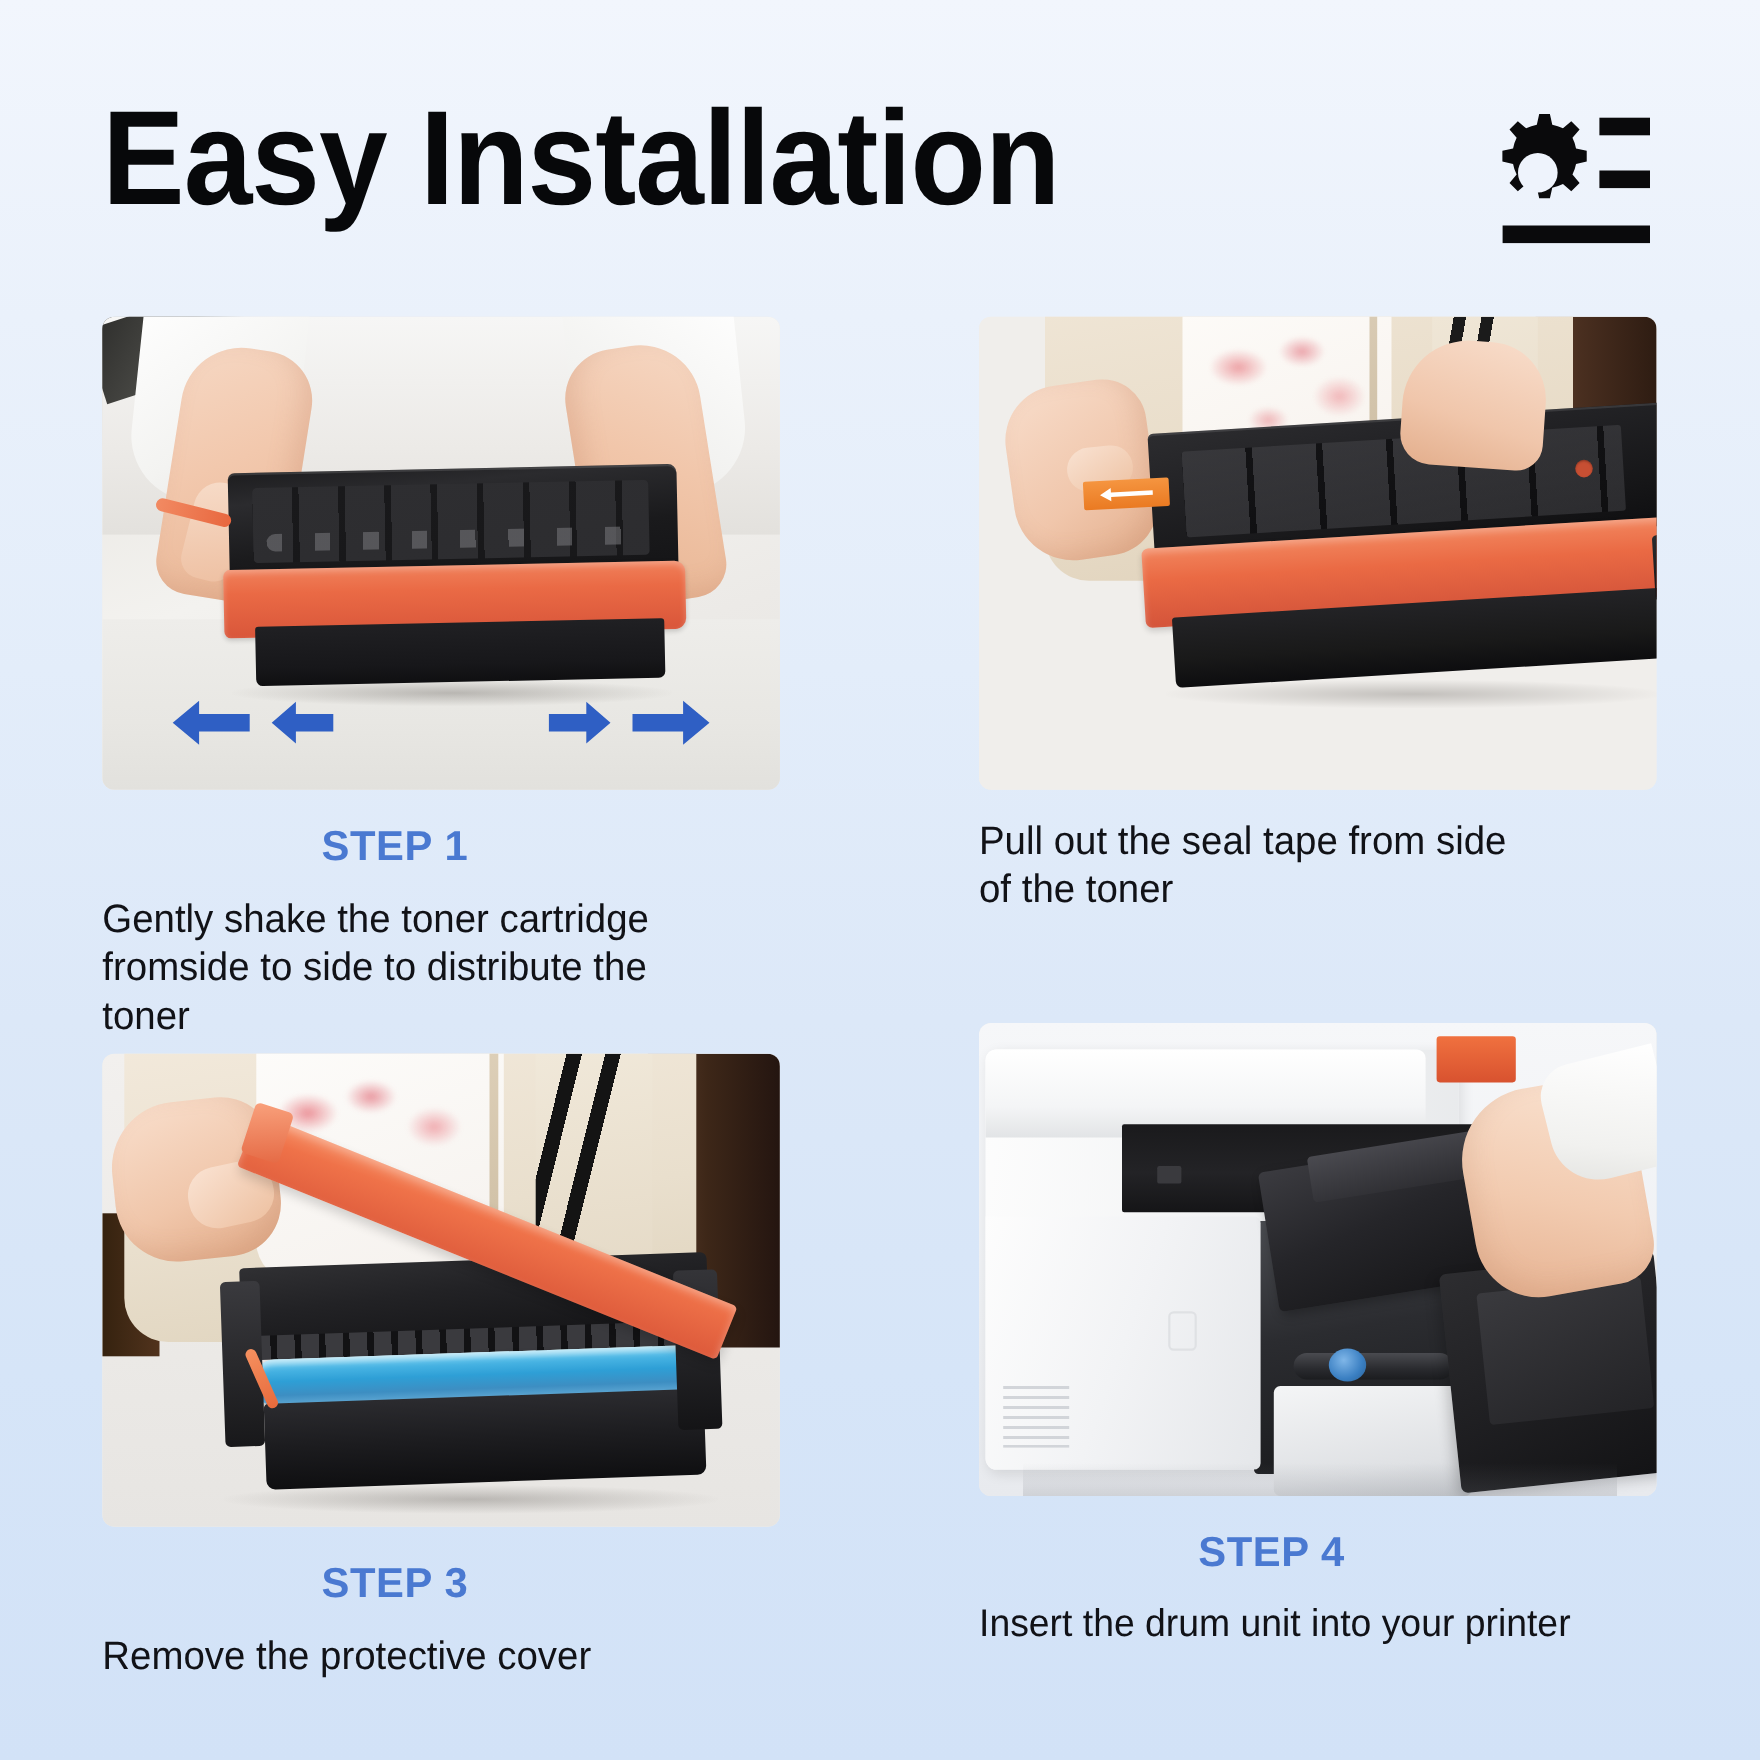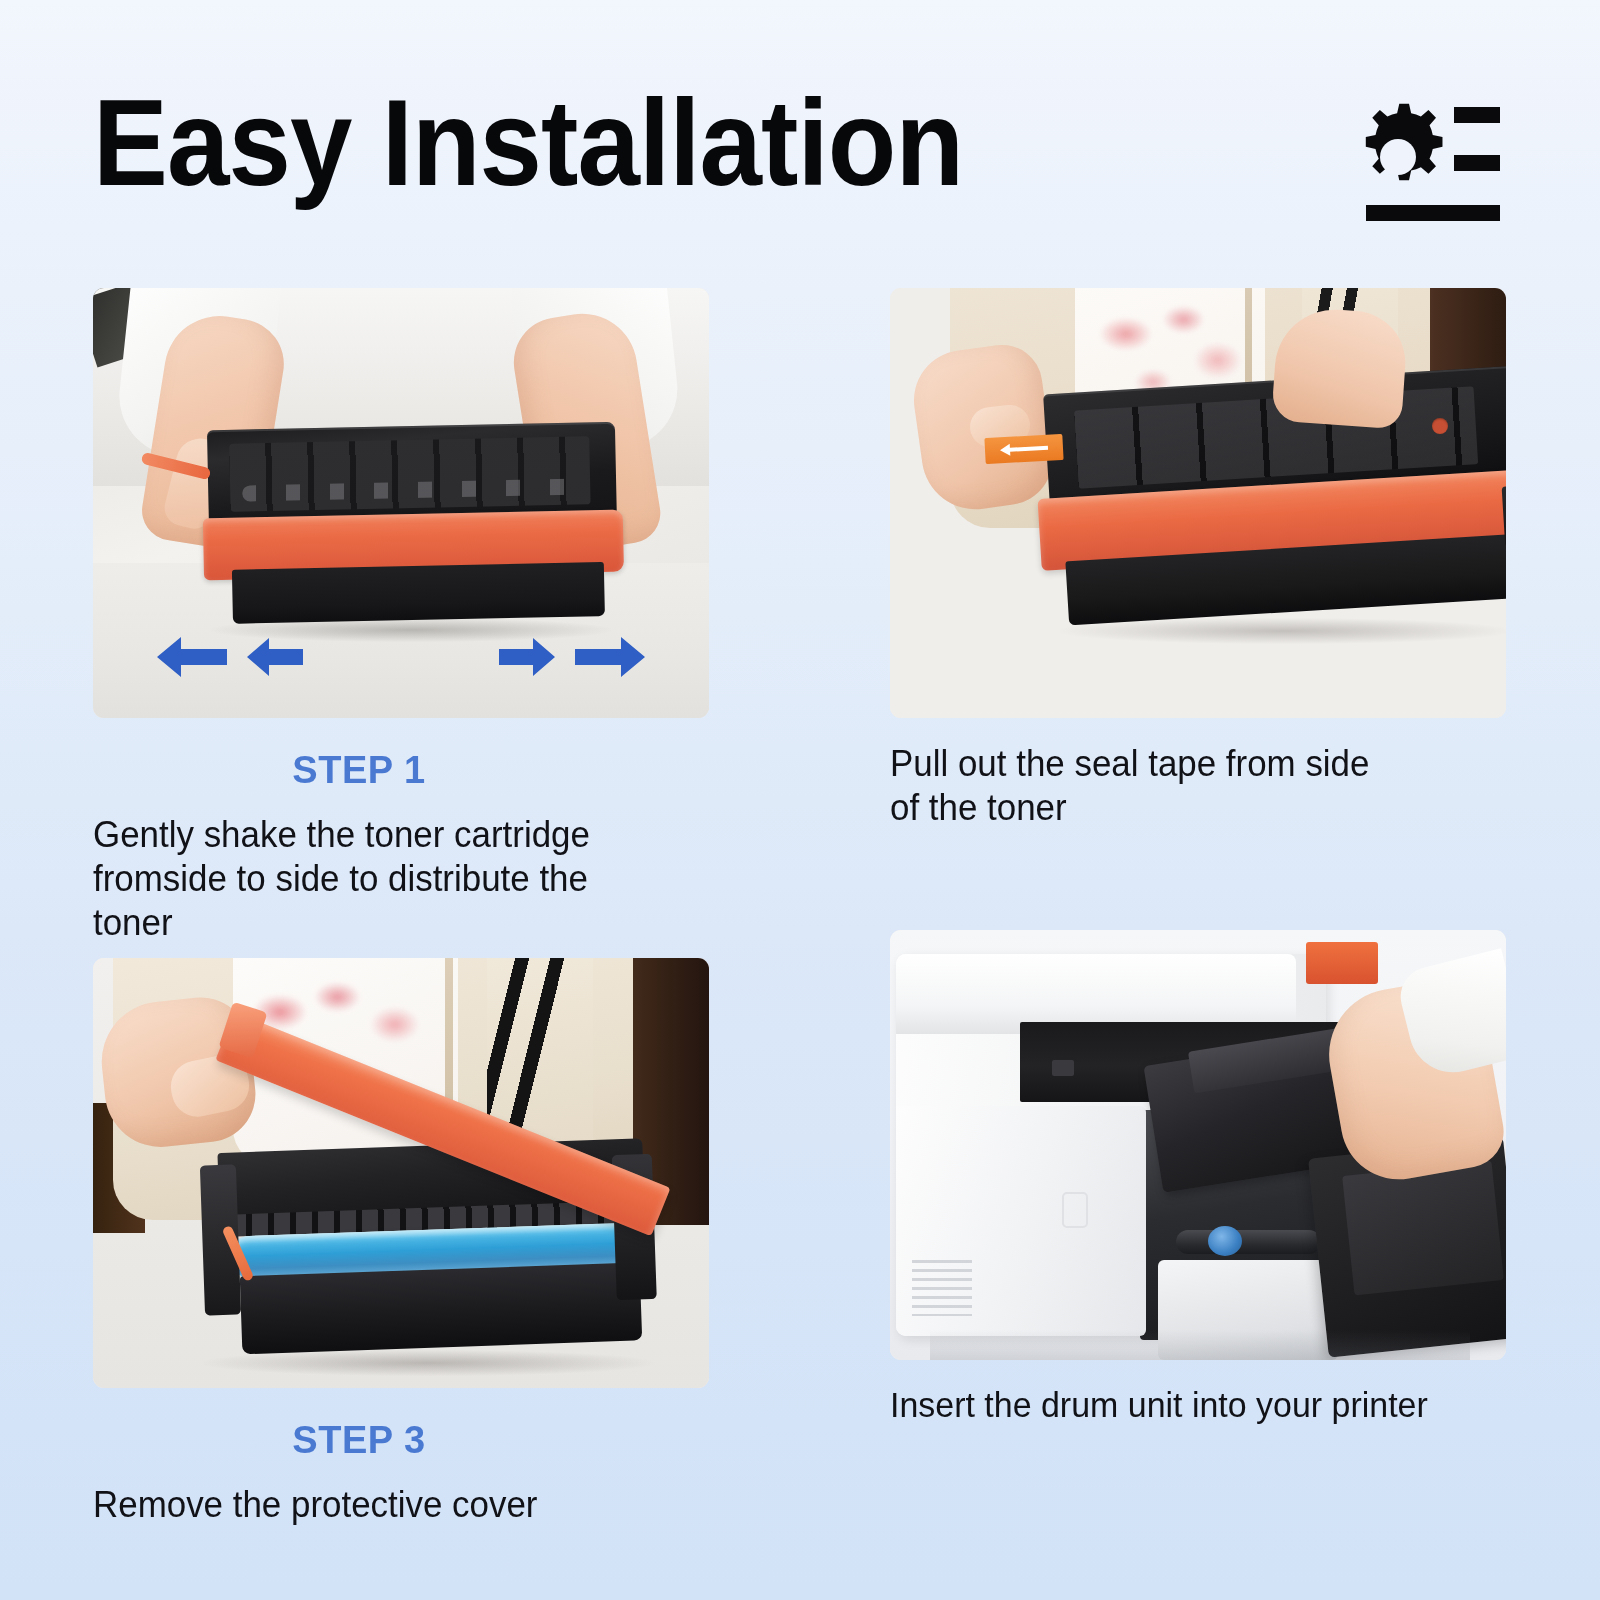--- a/index.html
+++ b/index.html
@@ -679,16 +679,17 @@
       <div class="p4-drum-stripe"></div>
       <div class="p4-drumunit"></div>
       <div class="p4-drumunit-top"></div>
       <div class="p4-door"></div>
       <div class="p4-door-panel"></div>
       <div class="p4-orange"></div>
       <div class="p4-hand"></div>
       <div class="p4-sleeve"></div>
       <div class="p4-bottom-shadow"></div>
     </div>
+    <div class="step-label">STEP 4</div>
     <div class="step-desc">Insert the drum unit into your printer</div>
   </div>
 
 </div>
 
 </body></html>

